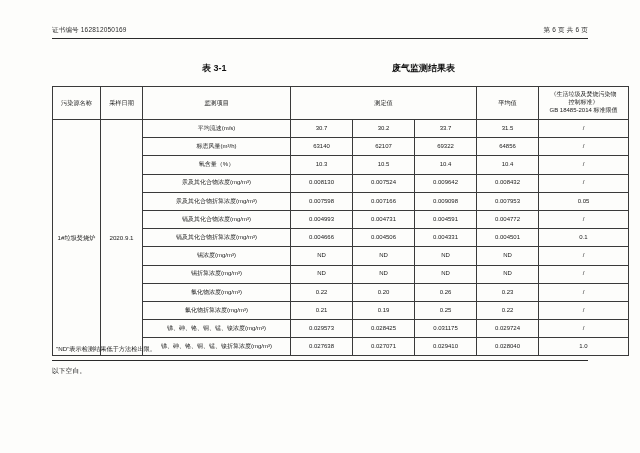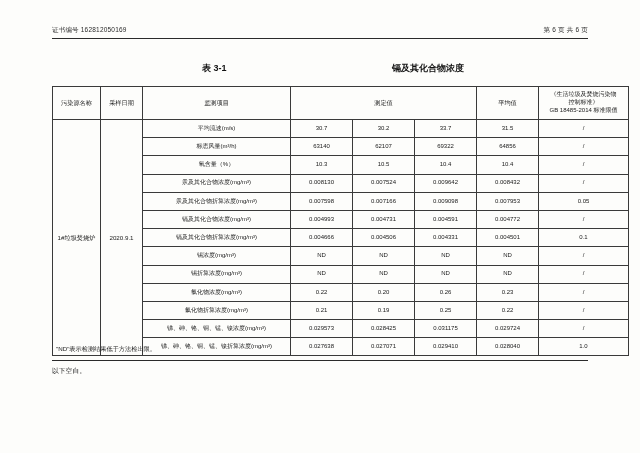--- a/index.html
+++ b/index.html
@@ -136,21 +136,21 @@
 <div class="page">
 
   <div class="header-row">
     <span>证书编号 162812050169</span>
     <span>第 6 页 共 6 页</span>
   </div>
   <div class="header-rule"></div>
 
   <div class="title-row">
     <span class="title-left">表 3-1</span>
-    <span class="title-right">镉及其化合物浓度</span>
+    <span class="title-right">废气监测结果表</span>
   </div>
 
   <table class="main">
     <colgroup>
       <col class="col-a">
         <col class="col-b">
         <col class="col-c">
       <col class="col-d">
         <col class="col-e">
         <col class="col-f">

